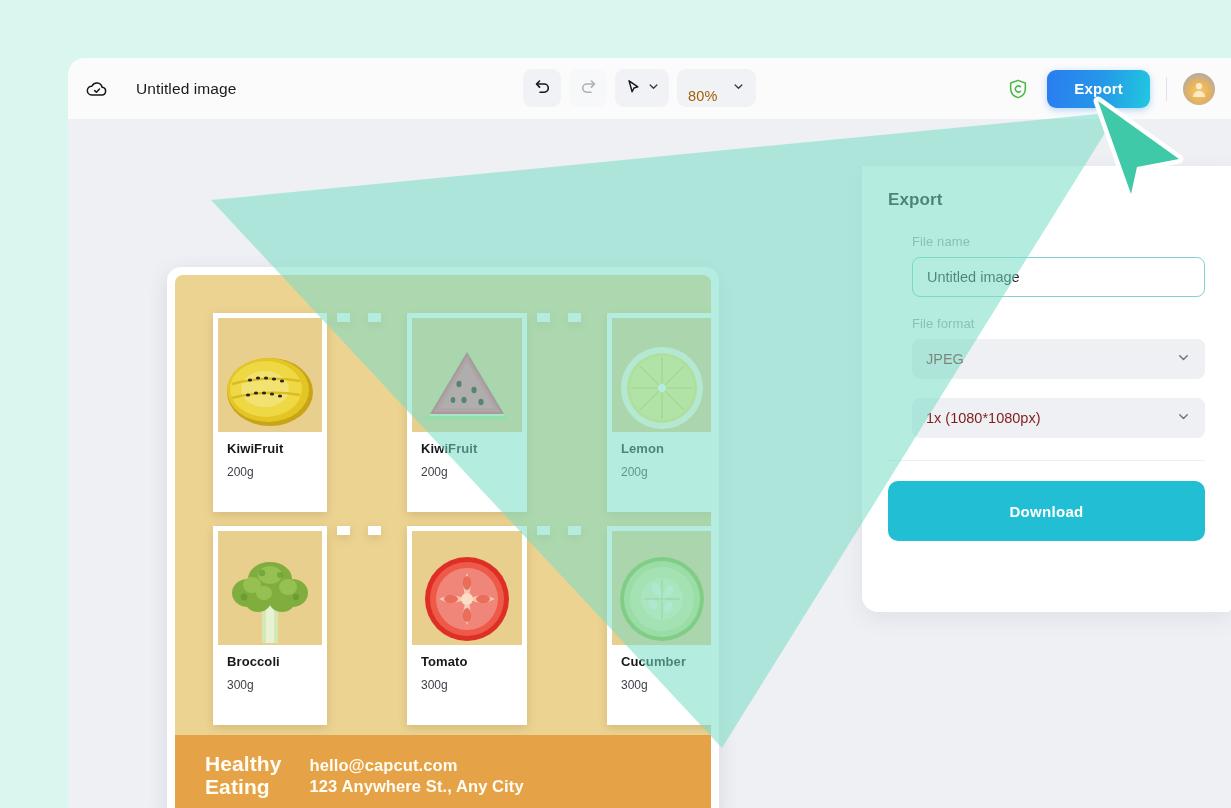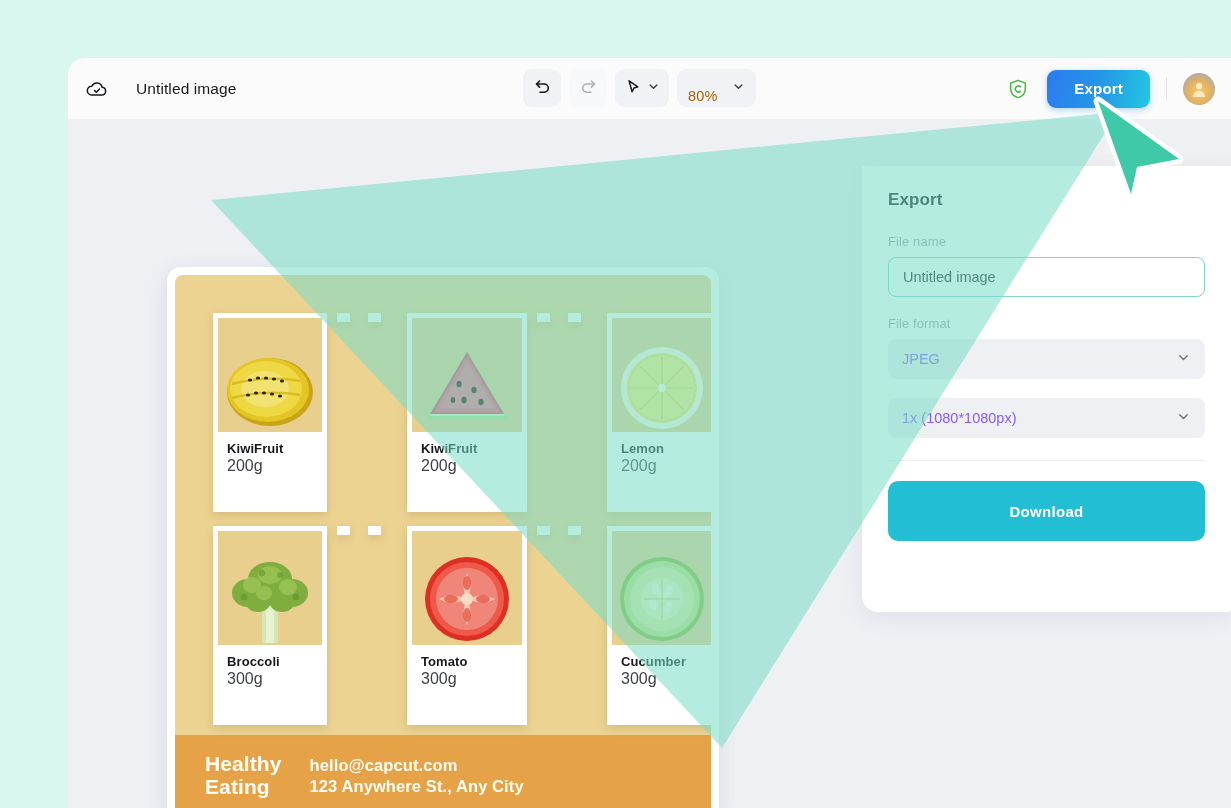--- a/index.html
+++ b/index.html
@@ -122,21 +122,21 @@
   .card-photo {
     height: 114px;
     background: #e9cf8e;
     display: flex; align-items: flex-end; justify-content: center;
     overflow: hidden;
     position: relative;
   }
   .card-photo svg { display:block; }
   .card-text { background: #fff; padding: 9px 9px 10px 9px; }
   .card-name { font-size: 13px; font-weight: 700; color: #16181c; letter-spacing: .1px; }
-  .card-weight { font-size: 16px; color: #3e4248; margin-top: 1px; }
+  .card-weight { font-size: 12px; color: #3e4248; margin-top: 9px; }
   
   .card-notches { height: 9px; display: flex; gap: 0; padding: 0 10px; }
   .notch { width: 13px; height: 9px; background: #fff; }
   .gap { flex: 0 0 18px; }
   .spacer { flex: 1; }
 
   #poster-footer {
     height: 82px;
     background: #e5a247;
     display: flex; align-items: center;
@@ -176,23 +176,23 @@
     border: 1px solid #7fd4cc; border-radius: 8px;
     padding: 0 14px; font-size: 14.5px; color: #1b1d21;
     font-family: "Liberation Sans", sans-serif;
     outline: none; background: #fff;
   }
   .select-box {
     width: 100%; height: 40px;
     background: #eef0f3; border-radius: 8px;
     display: flex; align-items: center; justify-content: space-between;
     padding: 0 14px; cursor: pointer;
-    font-size: 14.5px; color: #8b5cf6;
-  }
-  .field-block { margin-bottom: 19px; }
+    font-size: 14.5px; color: #7f1d1d;
+  }
+  .field-block { margin-bottom: 19px; margin-left: 24px; }
   .field-block.last { margin-bottom: 0; }
   #panel-divider { height: 1px; background: #eceef1; margin: 22px 0 20px 0; }
   #download-button {
     width: 100%; height: 60px;
     background: #22bed3; border: none; border-radius: 10px;
     color: #ffffff; font-size: 15px; font-weight: 700;
     cursor: pointer; letter-spacing: .3px;
     font-family: "Liberation Sans", sans-serif;
   }
 

